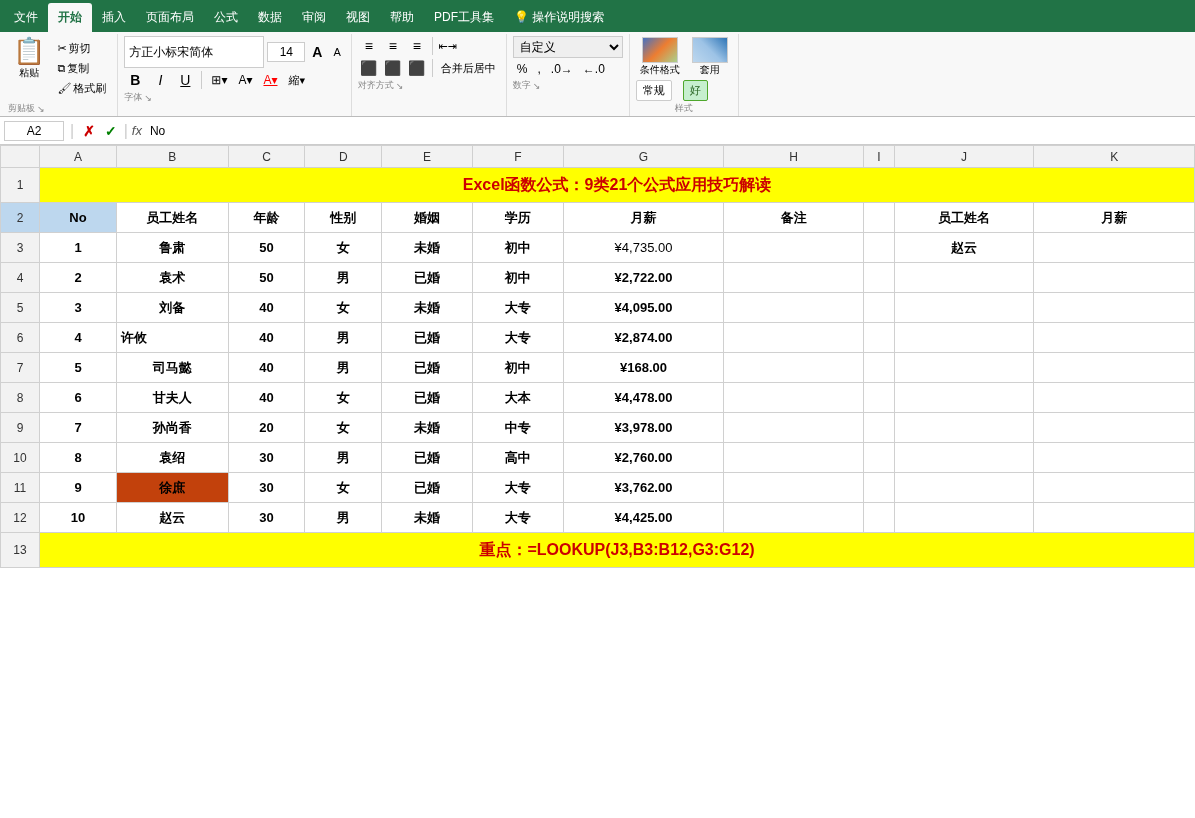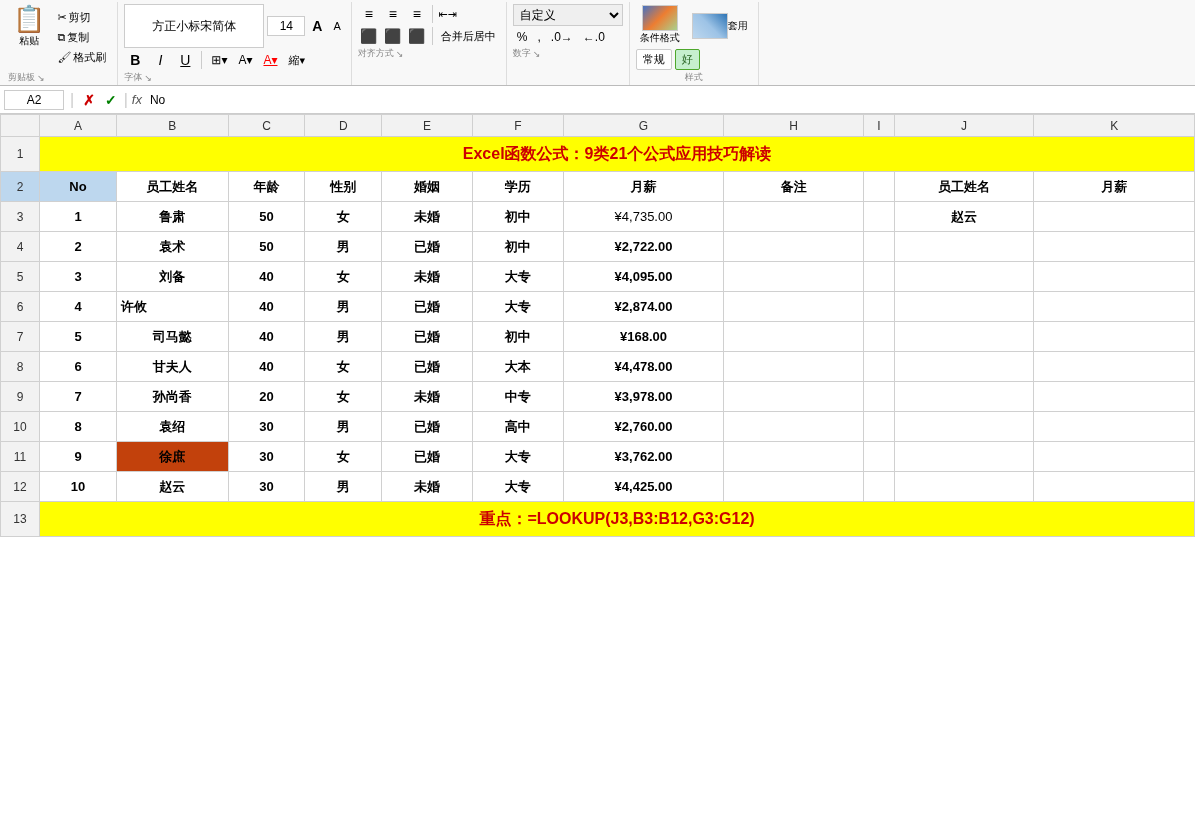--- a/index.html
+++ b/index.html
@@ -46,20 +46,33 @@
     .number-fmt-box { width: 100px; border: 1px solid #ccc; padding: 2px; font-size: 12px; font-family: Liberation Serif, serif; }
     
     .cell-style-good { background: #c6efce; color: #276221; border: 1px solid #4ea72c; padding: 2px 6px; font-size: 11px; border-radius: 2px; }
     .cell-style-normal { background: white; border: 1px solid #ccc; padding: 2px 6px; font-size: 11px; border-radius: 2px; }
   </style>
 </head>
 <body>
 
 <div id="app" style="width:1195px; height:818px; overflow:hidden; display:flex; flex-direction:column; background:#f8f8f8;">
 
+  <div id="ribbon-tabs" style="background:#217346; display:flex; height:32px; align-items:flex-end; padding: 0 4px;">
+    <div class="rtab" style="padding:6px 10px;">文件</div>
+    <div class="rtab active" style="padding:6px 10px;">开始</div>
+    <div class="rtab" style="padding:6px 10px;">插入</div>
+    <div class="rtab" style="padding:6px 10px;">页面布局</div>
+    <div class="rtab" style="padding:6px 10px;">公式</div>
+    <div class="rtab" style="padding:6px 10px;">数据</div>
+    <div class="rtab" style="padding:6px 10px;">审阅</div>
+    <div class="rtab" style="padding:6px 10px;">视图</div>
+    <div class="rtab" style="padding:6px 10px;">帮助</div>
+    <div class="rtab" style="padding:6px 10px;">PDF工具集</div>
+    <div class="rtab" style="padding:6px 10px;">💡 操作说明搜索</div>
+  </div>
 
   <div id="toolbar-area" style="background:#f8f8f8; border-bottom: 1px solid #bbb; padding: 2px 4px 0 4px;">
     <div class="tb-row" style="display:flex; align-items:stretch; gap:0;">
 
       <div class="tb-group" style="display:flex;flex-direction:column;padding:2px 8px 0 4px;border-right:1px solid #ddd;min-width:70px;">
         <div style="display:flex;align-items:stretch;flex:1;gap:4px;">
           <button class="tb-btn" style="display:flex;flex-direction:column;align-items:center;font-size:10px;padding:0 4px;">
             <span style="font-size:26px;line-height:1.1;">📋</span>
             <span style="font-size:10px;">粘贴</span>
           </button>
@@ -79,21 +92,21 @@
           </div>
         </div>
         <div class="tb-group-label" style="display:flex;align-items:center;gap:2px;font-size:9px;color:#888;padding:1px 0;">
           <span>剪贴板</span>
           <span style="cursor:pointer;">↘</span>
         </div>
       </div>
 
       <div class="tb-group" style="display:flex;flex-direction:column;padding:2px 6px 0 6px;border-right:1px solid #ddd;">
         <div style="display:flex;align-items:center;gap:3px;margin-bottom:2px;">
-          <input type="text" class="font-selector" style="width: 140px; border: 1px solid rgb(204, 204, 204); padding: 14px 4px; font-size: 12px; text-align: center;" value="方正小标宋简体">
+          <input type="text" class="font-selector" style="width: 140px; border: 1px solid rgb(204, 204, 204); padding: 8px 4px; font-size: 12px;" value="方正小标宋简体">
           <input type="text" class="size-selector" style="width: 38px; border: 1px solid rgb(204, 204, 204); padding: 2px 4px; font-size: 12px; text-align: center;" value="14">
           <button class="tb-btn" style="font-size:14px;font-weight:bold;">A</button>
           <button class="tb-btn" style="font-size:11px;">A</button>
         </div>
         <div style="display:flex;align-items:center;gap:3px;">
           <button class="tb-btn bold-btn" style="font-weight:bold;font-size:14px;min-width:22px;"><span>B</span></button>
           <button class="tb-btn italic-btn" style="font-style:italic;font-size:14px;min-width:22px;"><span>I</span></button>
           <button class="tb-btn underline-btn" style="text-decoration:underline;font-size:14px;min-width:22px;"><span>U</span></button>
           <span style="border-left:1px solid #ccc;height:18px;margin:0 2px;"></span>
           <button class="tb-btn" style="font-size:12px;">⊞▾</button>
@@ -145,26 +158,26 @@
           <span style="cursor:pointer;">↘</span>
         </div>
       </div>
 
       <div class="tb-group" style="display:flex;flex-direction:column;padding:2px 6px 0 6px;border-right:1px solid #ddd;">
         <div style="display:flex;align-items:stretch;gap:4px;flex:1;">
           <button class="tb-btn" style="display:flex;flex-direction:column;align-items:center;font-size:10px;padding:0 3px;">
             <div style="width:36px;height:26px;background:linear-gradient(135deg,#4472C4 0%,#ED7D31 50%,#A9D18E 100%);border:1px solid #ccc;"></div>
             <span style="font-size:10px;">条件格式</span>
           </button>
-          <button class="tb-btn" style="display:flex;flex-direction:row;align-items:center;font-size:10px;padding:0 3px;">
+          <button class="tb-btn" style="display:flex;flex-direction:column;align-items:center;font-size:10px;padding:0 3px;">
             <div style="width:36px;height:26px;background:linear-gradient(45deg,#BDD7EE,#9DC3E6,#2E75B6);border:1px solid #ccc;"></div>
             <span style="font-size:10px;">套用</span>
           </button>
         </div>
-        <div style="display:flex;align-items:center;gap:3px;margin-top:2px;text-align:right;">
+        <div style="display:flex;align-items:center;gap:11px;margin-top:2px;text-align:right;">
           <span class="cell-style-normal">常规</span>
           <span class="cell-style-good">好</span>
         </div>
         <div class="tb-group-label" style="font-size:9px;color:#888;padding:1px 0;">样式</div>
       </div>
 
     </div>
   </div>
 
   <div id="formula-bar" style="display:flex;align-items:center;background:white;border-bottom:1px solid #ccc;height:28px;padding:0 4px;gap:4px;">

